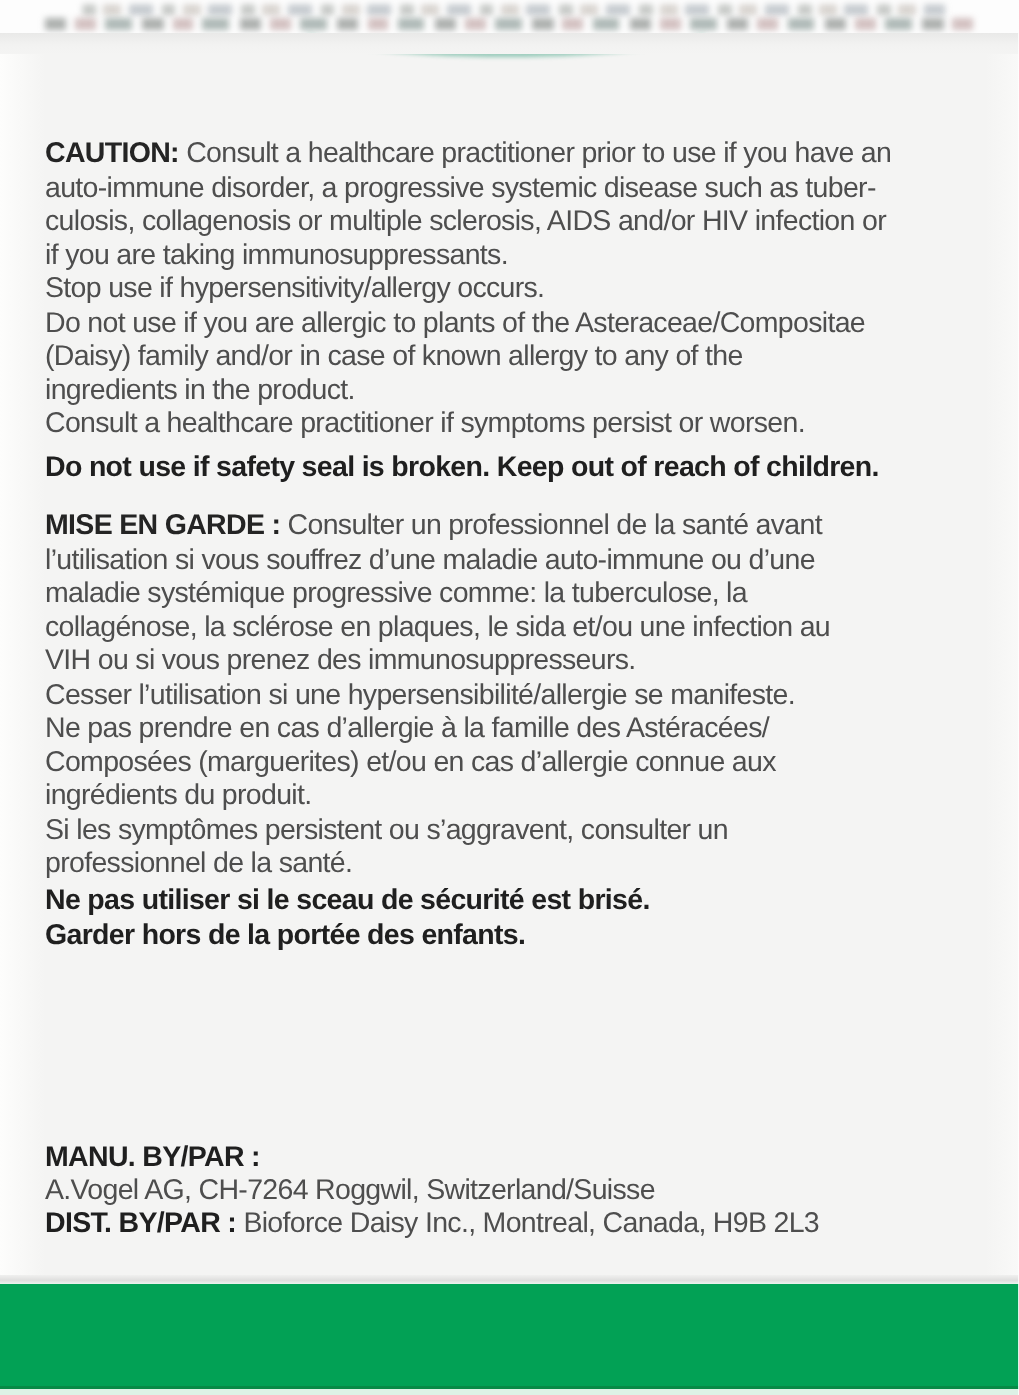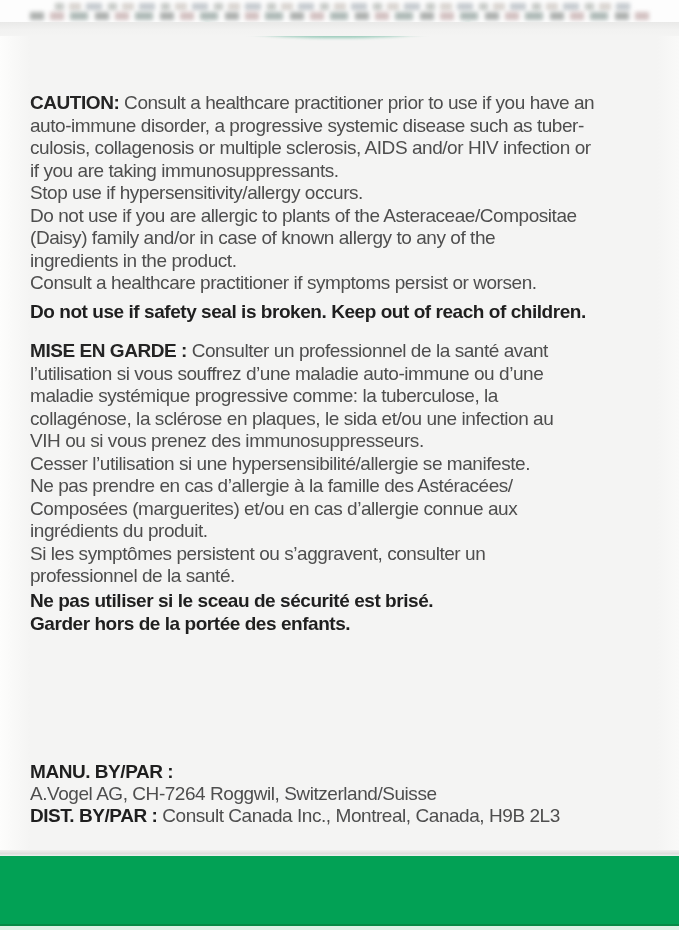--- a/index.html
+++ b/index.html
@@ -104,20 +104,20 @@
 Ne pas prendre en cas d’allergie à la famille des Astéracées/
 Composées (marguerites) et/ou en cas d’allergie connue aux
 ingrédients du produit.
 Si les symptômes persistent ou s’aggravent, consulter un
 professionnel de la santé.</span></div>
 
 
 
   <div class="txt boldline" style="top:761px;">MANU. BY/PAR :</div>
   <div class="txt" style="top:783px;">A.Vogel AG, CH-7264 Roggwil, Switzerland/Suisse</div>
-  <div class="txt" style="top:805px;"><span class="boldline">DIST. BY/PAR : </span><span>Consult Canada Inc., Montreal, Canada, H9B 2L3</span></div>
+  <div class="txt" style="top:805px;"><span class="boldline">DIST. BY/PAR : </span><span>Bioforce Daisy Inc., Montreal, Canada, H9B 2L3</span></div>
 
   <div class="fold-bottom"></div>
   <div class="green-bar"></div>
   <div class="green-bar-edge"></div>
   <div class="mint-strip"></div>
 
 </div>
 
 </body></html>

